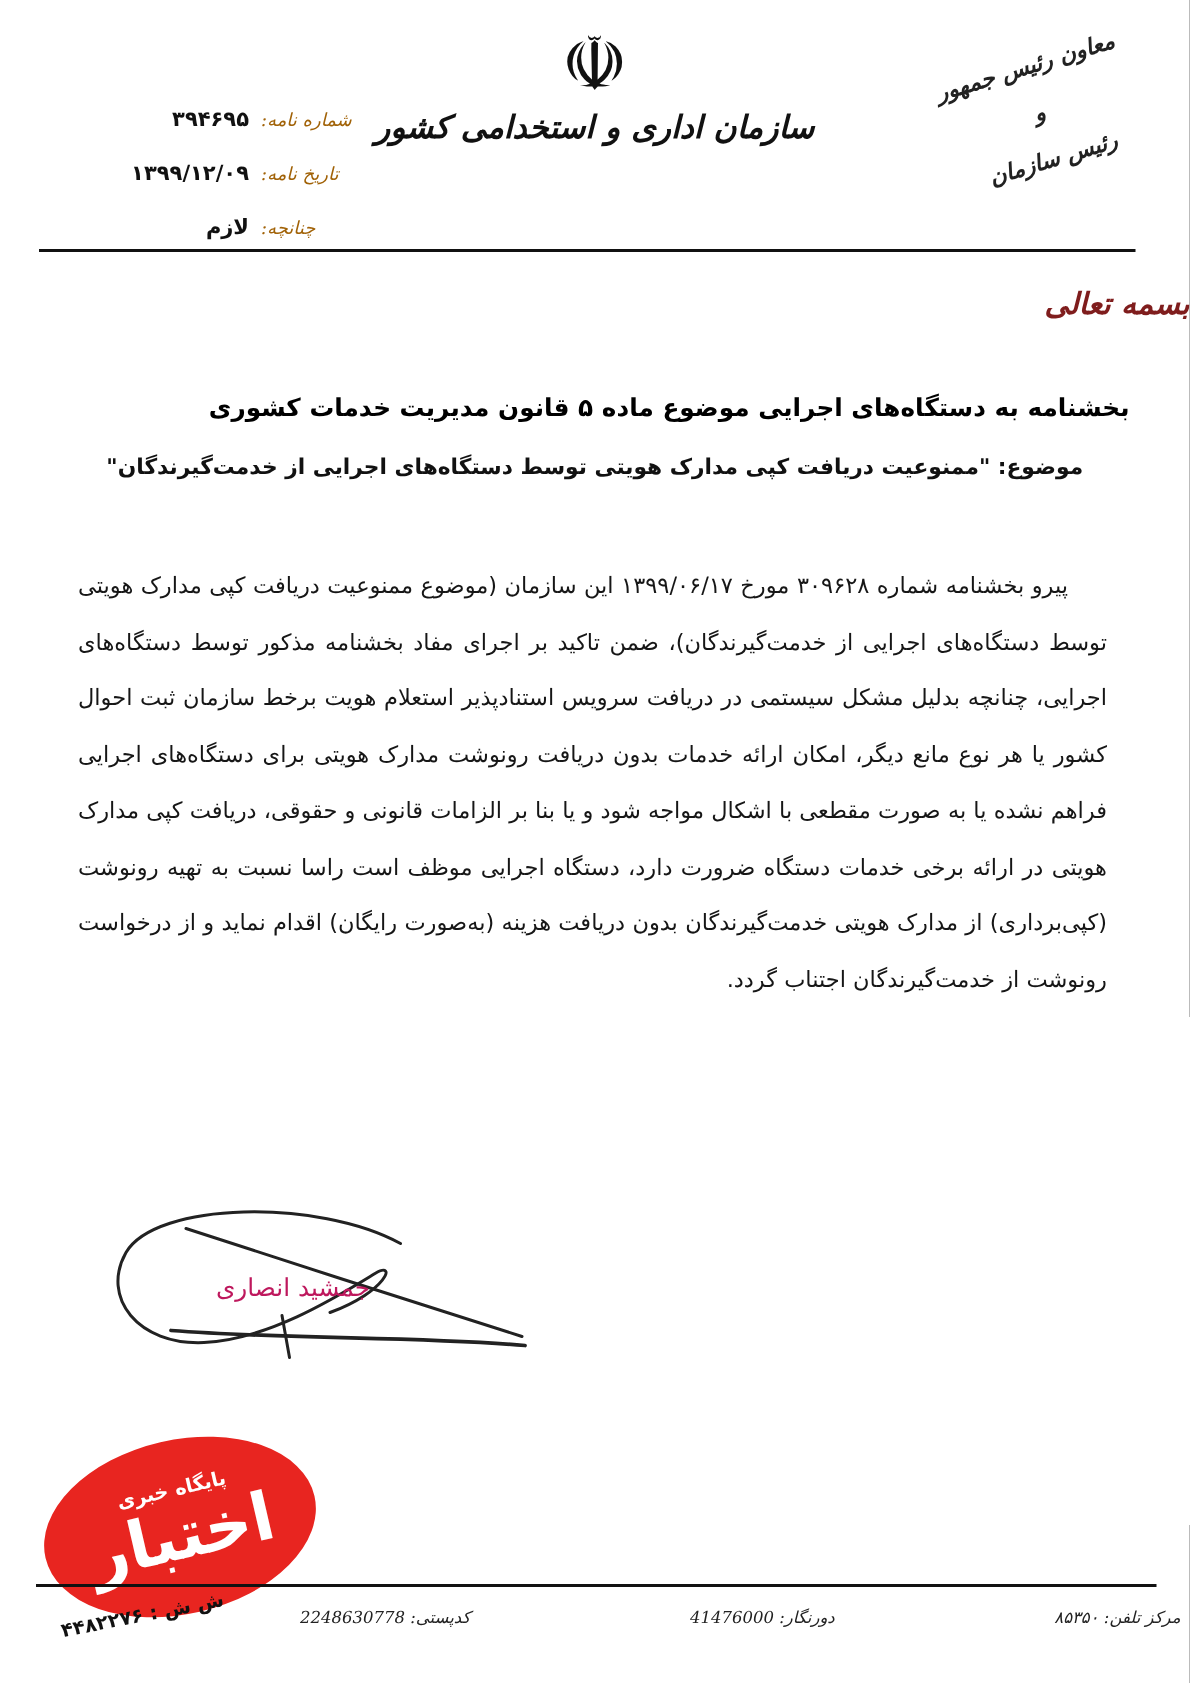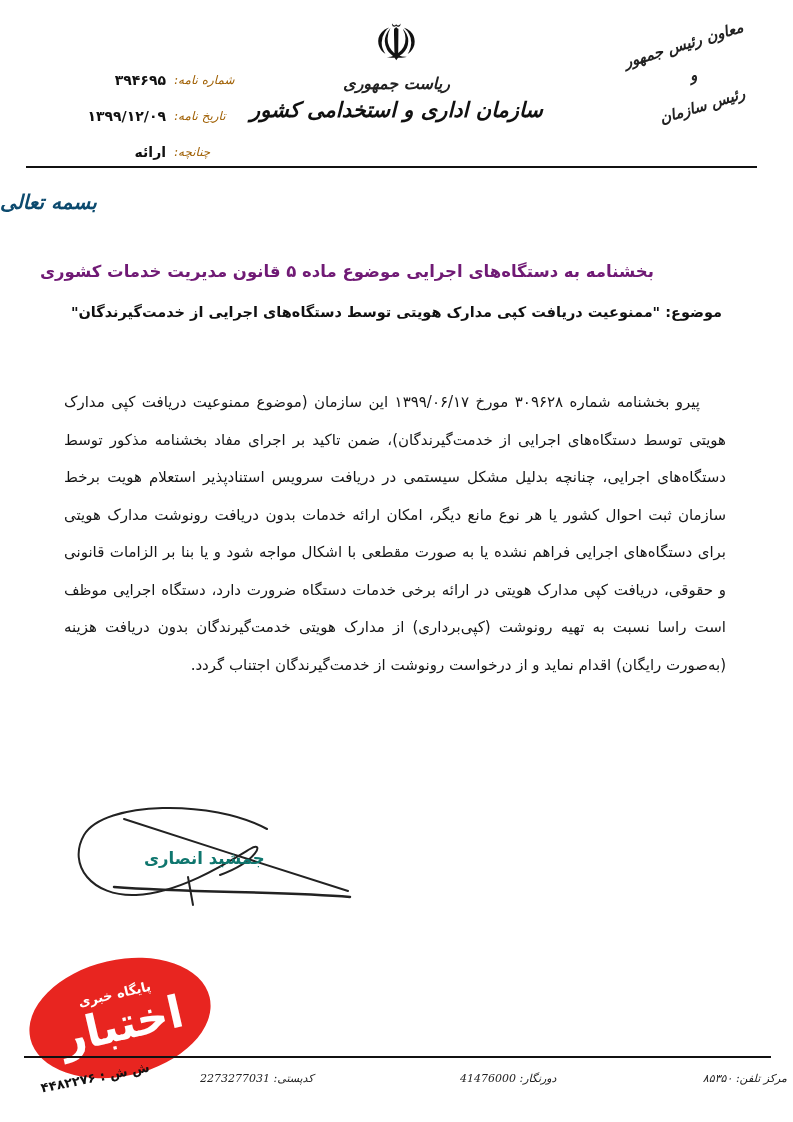--- a/index.html
+++ b/index.html
@@ -52,49 +52,49 @@
   }
   .meta-value{
     font-weight:bold;font-size:14px;color:#111;
     width:130px;text-align:right;
   }
   .top-rule{
     position:absolute;top:166px;left:26px;right:36px;height:2px;background:#111;
   }
   
   .besmellah{
-    position:absolute;top:190px;left:0;right:0;text-align:left;
+    position:absolute;top:190px;left:0;right:0;text-align:right;
     font-family:"DejaVu Serif",serif;font-style:italic;font-weight:bold;
-    font-size:20px;color:#0c4a6e;
+    font-size:20px;color:#7f1d1d;
   }
   .doc-title{
-    position:absolute;top:262px;left:40px;right:40px;text-align:left;
-    font-weight:bold;font-size:16.5px;color:#701a75;
+    position:absolute;top:262px;left:40px;right:40px;text-align:right;
+    font-weight:bold;font-size:16.5px;color:#000000;
   }
   .doc-subject{
     position:absolute;top:304px;left:40px;right:40px;text-align:center;
     font-weight:bold;font-size:14.5px;color:#111;
   }
   
   .body-text{
     position:absolute;top:372px;right:55px;left:52px;
     font-size:15px;line-height:37.5px;
     text-align:justify;color:#161616;
   }
-  .body-text p{margin:12px;}
+  .body-text p{margin:0;}
   .body-text p.p1{text-indent:26px;}
   .body-text p.p2{text-indent:10px;}
   
   .signature{
     position:absolute;top:805px;left:62px;width:295px;height:110px;
   }
   .signature svg{position:absolute;top:0;left:0;}
   .sig-name{
     position:absolute;top:44px;left:82px;
-    font-weight:bold;font-size:16.5px;color:#0f766e;
+    font-weight:normal;font-size:16.5px;color:#be185d;
     white-space:nowrap;
   }
   
   .stamp{
     position:absolute;top:960px;left:28px;width:184px;height:116px;
     background:#e82520;
     border-radius:50%;
     transform:rotate(-13deg);
     display:flex;flex-direction:column;align-items:center;justify-content:center;
     z-index:1;
@@ -129,36 +129,35 @@
 <div class="page">
 
   <div class="official-title">
     <div class="ot-line">معاون رئیس جمهور</div>
     <div class="ot-line">و</div>
     <div class="ot-line">رئیس سازمان</div>
   </div>
 
   <div class="header-center">
     <span class="emblem">☫</span>
-    <div class="org-line1">ریاست جمهوری</div>
     <div class="org-line2">سازمان اداری و استخدامی کشور</div>
   </div>
 
   <div class="meta">
     <div class="meta-row">
       <span class="meta-label">شماره نامه:</span>
       <span class="meta-value">۳۹۴۶۹۵</span>
     </div>
     <div class="meta-row">
       <span class="meta-label">تاریخ نامه:</span>
       <span class="meta-value">۱۳۹۹/۱۲/۰۹</span>
     </div>
     <div class="meta-row">
       <span class="meta-label">چنانچه:</span>
-      <span class="meta-value">ارائه</span>
+      <span class="meta-value">لازم</span>
     </div>
   </div>
 
   <div class="top-rule"></div>
 
   <div class="besmellah">بسمه تعالی</div>
 
   <div class="doc-title">بخشنامه به دستگاه‌های اجرایی موضوع ماده ۵ قانون مدیریت خدمات کشوری</div>
   <div class="doc-subject">موضوع: "ممنوعیت دریافت کپی مدارک هویتی توسط دستگاه‌های اجرایی از خدمت‌گیرندگان"</div>
 
@@ -179,16 +178,16 @@
   <div class="stamp">
     <span class="stamp-top">پایگاه خبری</span>
     <span class="stamp-main">اختبار</span>
   </div>
   <div class="stamp-reg">ش ش : ۴۴۸۲۲۷۶</div>
 
   <div class="footer-rule"></div>
   <div class="footer-text">
     <span>مرکز تلفن: ۸۵۳۵۰</span>
     <span>دورنگار: 41476000</span>
-    <span>کدپستی: 2273277031</span>
+    <span>کدپستی: 2248630778</span>
   </div>
 
 </div>
 
 </body></html>

